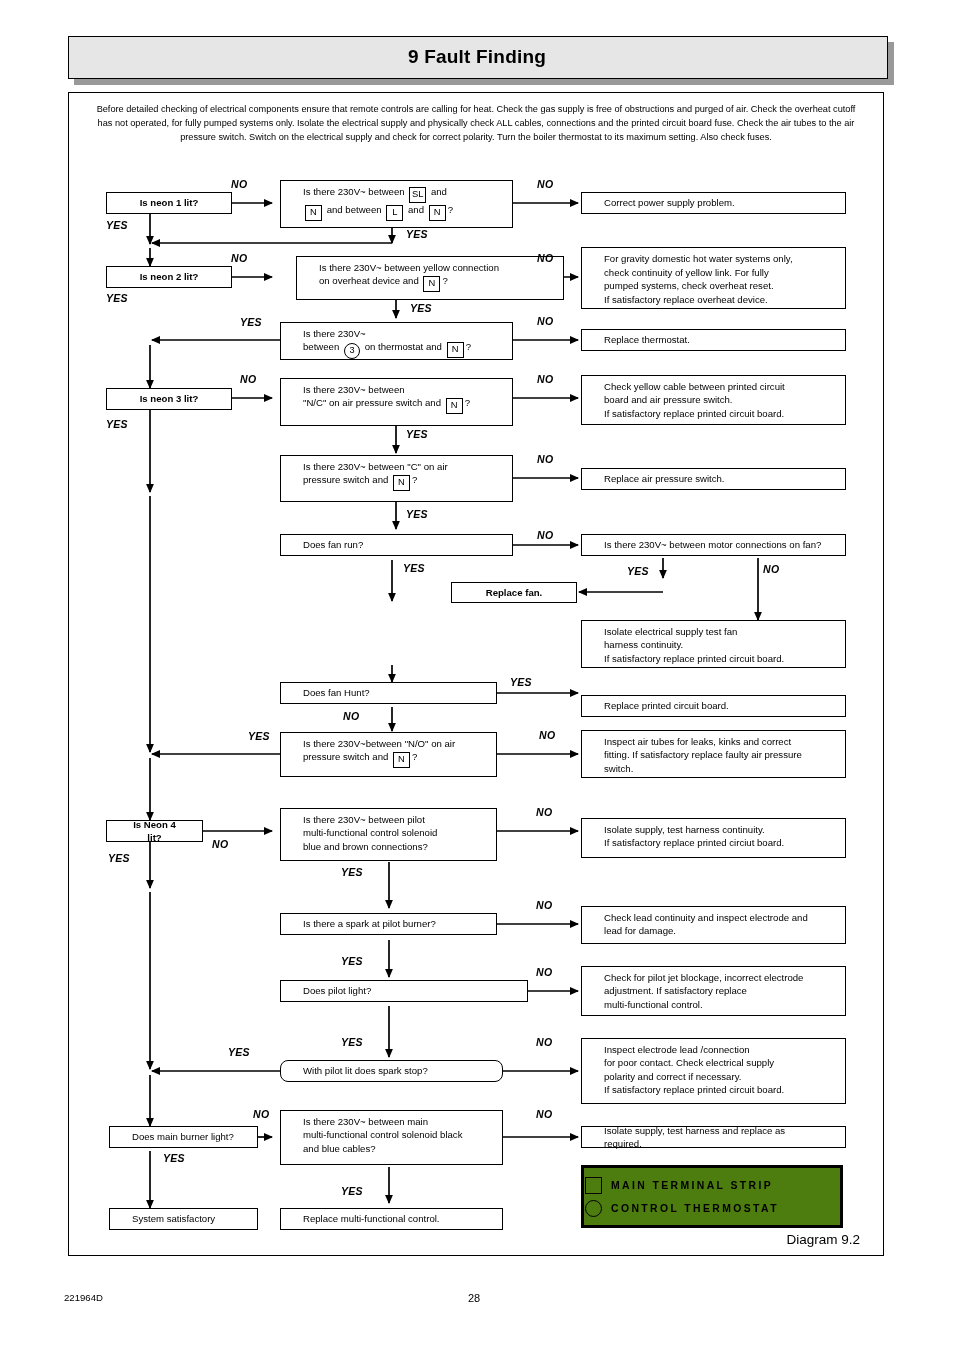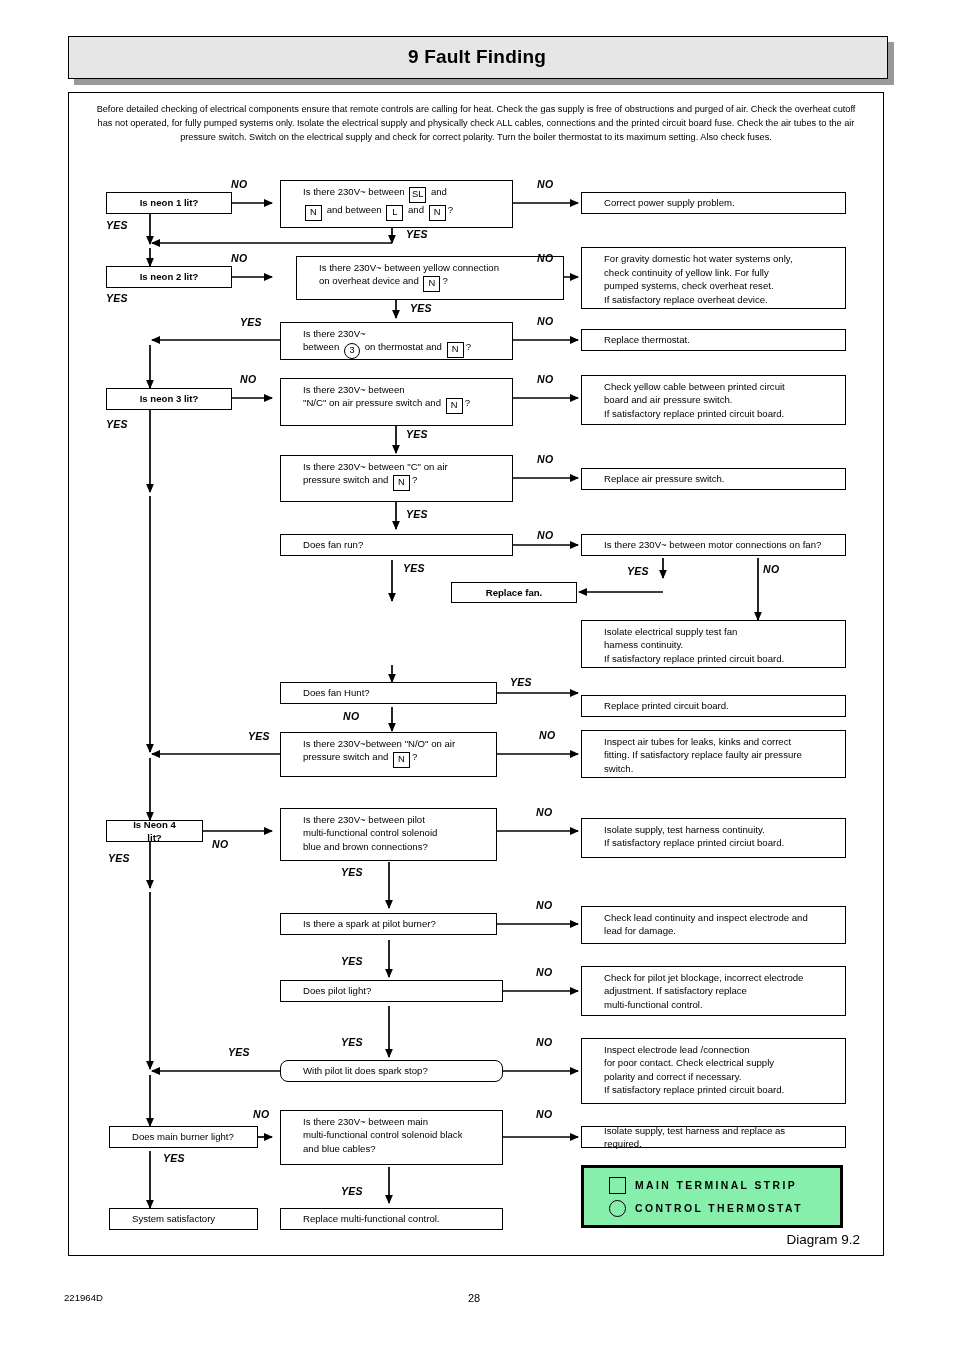--- a/index.html
+++ b/index.html
@@ -40,22 +40,22 @@
   
   .sq{display:inline-block;border:1.1px solid #000;min-width:13px;height:14px;
       line-height:12px;text-align:center;font-size:9.4px;
       vertical-align:-2px;padding:0 1px;margin:0 2px;background:#fff;}
   .ci{display:inline-block;border:1.1px solid #000;width:14px;height:14px;
       border-radius:50%;line-height:13px;text-align:center;font-size:9.2px;
       vertical-align:-3px;margin:0 2px;background:#fff;}
 
   
   #legend{position:absolute;left:581px;top:1165px;width:262px;height:63px;
-          border:3px solid #000;background:#86efac;box-sizing:border-box;
-          padding:6px 25px;}
+          border:3px solid #000;background:#4d7c0f;box-sizing:border-box;
+          padding:6px 1px;}
   .lg-row{display:flex;align-items:center;height:23px;}
   .lg-sq{width:15px;height:15px;border:1.3px solid #000;margin-right:9px;flex:none;}
   .lg-ci{width:15px;height:15px;border:1.3px solid #000;border-radius:50%;
          margin-right:9px;flex:none;}
   .lg-tx{font-size:10.4px;font-weight:bold;letter-spacing:2.4px;}
 
   #diagram-no{position:absolute;left:700px;top:1232px;width:160px;
               text-align:right;font-size:13.5px;}
 
   
@@ -325,21 +325,21 @@
   <span>Is there a spark at pilot burner?</span>
 </div>
 <div class="lb" style="left:536px;top:899px;">NO</div>
 <div class="lb" style="left:341px;top:955px;">YES</div>
 
 <div class="bx" style="left:581px;top:906px;width:265px;height:38px;">
   <div>Check lead continuity and inspect electrode and</div>
   <div>lead for damage.</div>
 </div>
 
-<div class="bx mid" style="left:280px;top:980px;width:223px;height:22px;">
+<div class="bx mid" style="left:280px;top:980px;width:248px;height:22px;">
   <span>Does pilot light?</span>
 </div>
 <div class="lb" style="left:536px;top:966px;">NO</div>
 <div class="lb" style="left:341px;top:1036px;">YES</div>
 
 <div class="bx" style="left:581px;top:966px;width:265px;height:50px;">
   <div>Check for pilot jet blockage, incorrect electrode</div>
   <div>adjustment.  If satisfactory replace</div>
   <div>multi-functional control.</div>
 </div>

